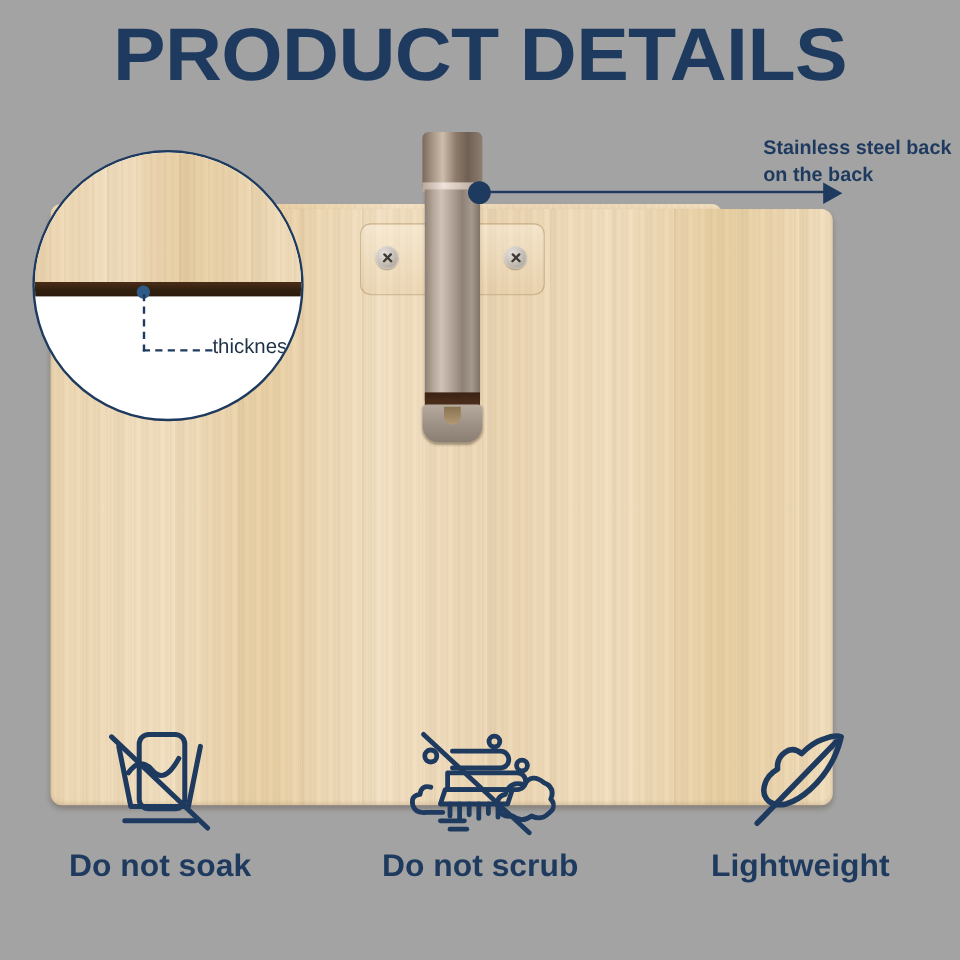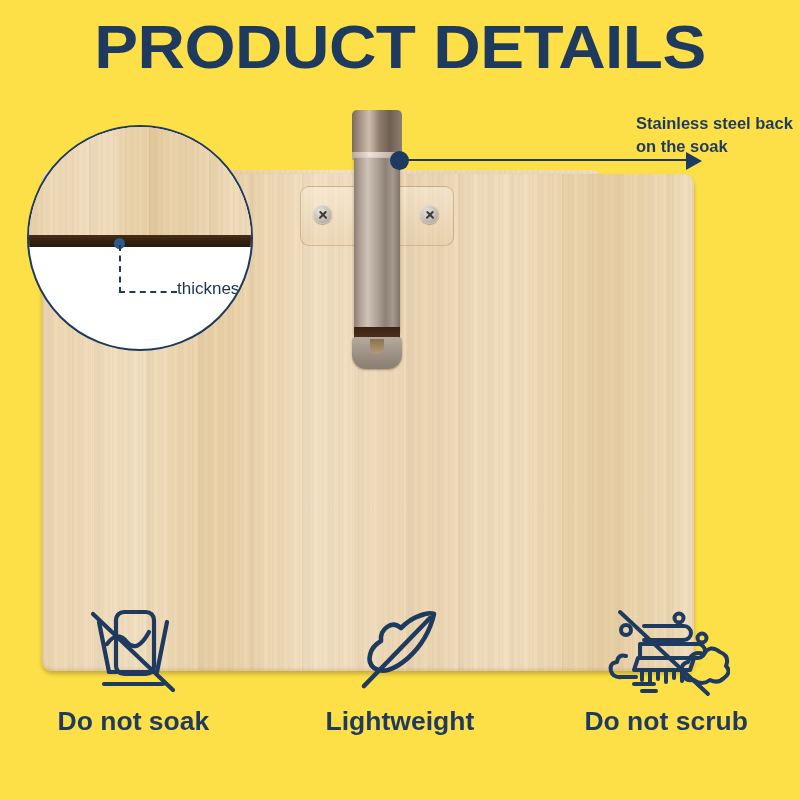--- a/index.html
+++ b/index.html
@@ -1,19 +1,19 @@
 <!DOCTYPE html>
 <html><head>
 <meta charset="utf-8">
 <style>
   html,body{margin:0;padding:0;background:#ffffff;}
   body{width:800px;height:800px;overflow:hidden;
        font-family:"Liberation Sans","DejaVu Sans",sans-serif;
        -webkit-font-smoothing:antialiased;}
-  .page{position:relative;width:800px;height:800px;background:#fde047;}
+  .page{position:relative;width:800px;height:800px;background:#a3a3a3;}
 
   
   .title{
     position:absolute;left:0;top:16px;width:800px;text-align:center;
     font-family:"Liberation Sans","DejaVu Sans",sans-serif;
     font-weight:700;font-size:62px;letter-spacing:-0.5px;
     color:#1e3a5f;line-height:1;
     transform:scaleX(1.06);transform-origin:50% 50%;
     white-space:nowrap;
   }
@@ -210,49 +210,37 @@
       <div class="mag-vline"></div>
       <div class="mag-hline"></div>
       <div class="mag-label">thickness: 6mm</div>
     </div>
 
     <div class="callout-dot"></div>
     <div class="callout-line"></div>
     <div class="callout-arrow"></div>
     <div class="callout-text">
       <span>Stainless steel back</span><br>
-      <span>on the soak</span>
+      <span>on the back</span>
     </div>
   </div>
 
   <div class="features">
 
     <div class="feature">
       <span>
         <svg width="108" height="98" viewBox="0 0 108 98" fill="none" stroke="#1e3a5f" stroke-width="4.2" stroke-linecap="round" stroke-linejoin="round">
           <path d="M20 22 L30 72 L78 72 L88 22"></path>
           <path d="M28 44 q10 -14 20 -2 q10 12 22 -10"></path>
           <line x1="25" y1="84" x2="84" y2="84"></line>
           <rect x="37" y="12" width="38" height="62" rx="8"></rect>
           <line x1="14" y1="14" x2="94" y2="90"></line>
         </svg>
       </span>
       <div class="feature-label">Do not soak</div>
-    </div>
-
-    <div class="feature">
-      <span>
-        <svg width="100" height="98" viewBox="0 0 100 98" fill="none" stroke="#1e3a5f" stroke-width="4.6" stroke-linecap="round" stroke-linejoin="round">
-          <path d="M84 14 q-6 26 -26 44 q-10 9 -20 12 q-8 2 -14 -2
-                   q-6 -5 -4 -13 q2 -9 11 -14 q-1 -9 6 -14 q7 -5 14 1
-                   q9 -9 18 -12 q10 -4 15 -2 z"></path>
-          <line x1="80" y1="18" x2="14" y2="86"></line>
-        </svg>
-      </span>
-      <div class="feature-label">Lightweight</div>
     </div>
 
     <div class="feature">
       <span>
         <svg width="126" height="98" viewBox="0 0 126 98" fill="none" stroke="#1e3a5f" stroke-width="4" stroke-linecap="round" stroke-linejoin="round">
           <path d="M40 26 h40 a7 7 0 0 1 0 14 h-40"></path>
           <path d="M36 44 h58 a7 7 0 0 1 0 14 h-58 z"></path>
           <path d="M34 58 h56 l-4 12 h-56 z"></path>
           <line x1="38" y1="70" x2="38" y2="80"></line>
           <line x1="46" y1="70" x2="46" y2="82"></line>
@@ -266,15 +254,27 @@
           <path d="M84 62 q4 -12 16 -8 q6 -10 16 -2 q10 4 6 14 q6 6 -2 12 q-6 6 -14 2 q-8 6 -16 0 q-10 2 -12 -8 q-2 -8 6 -10 z"></path>
           <circle cx="22" cy="30" r="5"></circle>
           <circle cx="75" cy="18" r="4.5"></circle>
           <circle cx="98" cy="38" r="4.5"></circle>
           <line x1="16" y1="12" x2="104" y2="94"></line>
         </svg>
       </span>
       <div class="feature-label">Do not scrub</div>
     </div>
 
+    <div class="feature">
+      <span>
+        <svg width="100" height="98" viewBox="0 0 100 98" fill="none" stroke="#1e3a5f" stroke-width="4.6" stroke-linecap="round" stroke-linejoin="round">
+          <path d="M84 14 q-6 26 -26 44 q-10 9 -20 12 q-8 2 -14 -2
+                   q-6 -5 -4 -13 q2 -9 11 -14 q-1 -9 6 -14 q7 -5 14 1
+                   q9 -9 18 -12 q10 -4 15 -2 z"></path>
+          <line x1="80" y1="18" x2="14" y2="86"></line>
+        </svg>
+      </span>
+      <div class="feature-label">Lightweight</div>
+    </div>
+
 
   </div>
 </div>
 
 </body></html>

